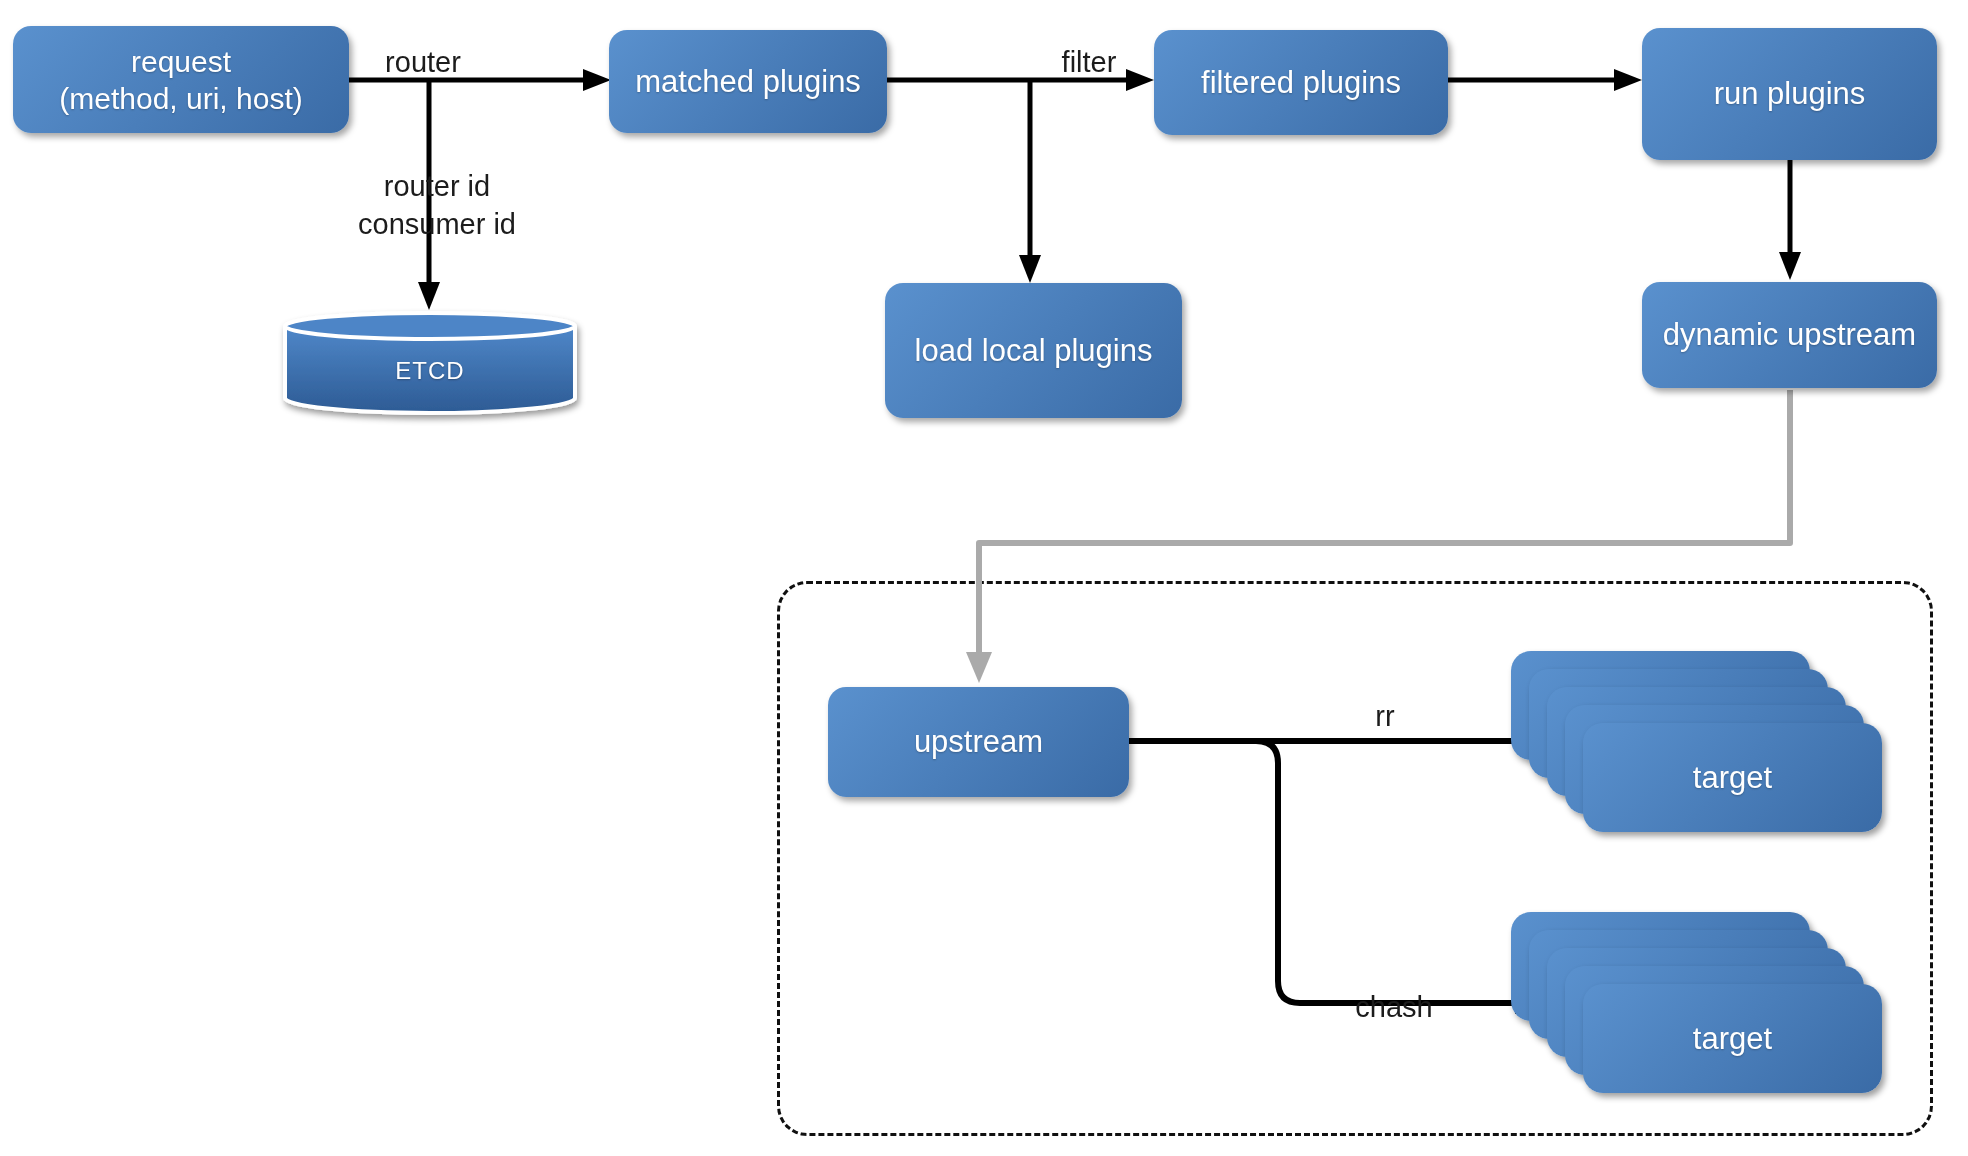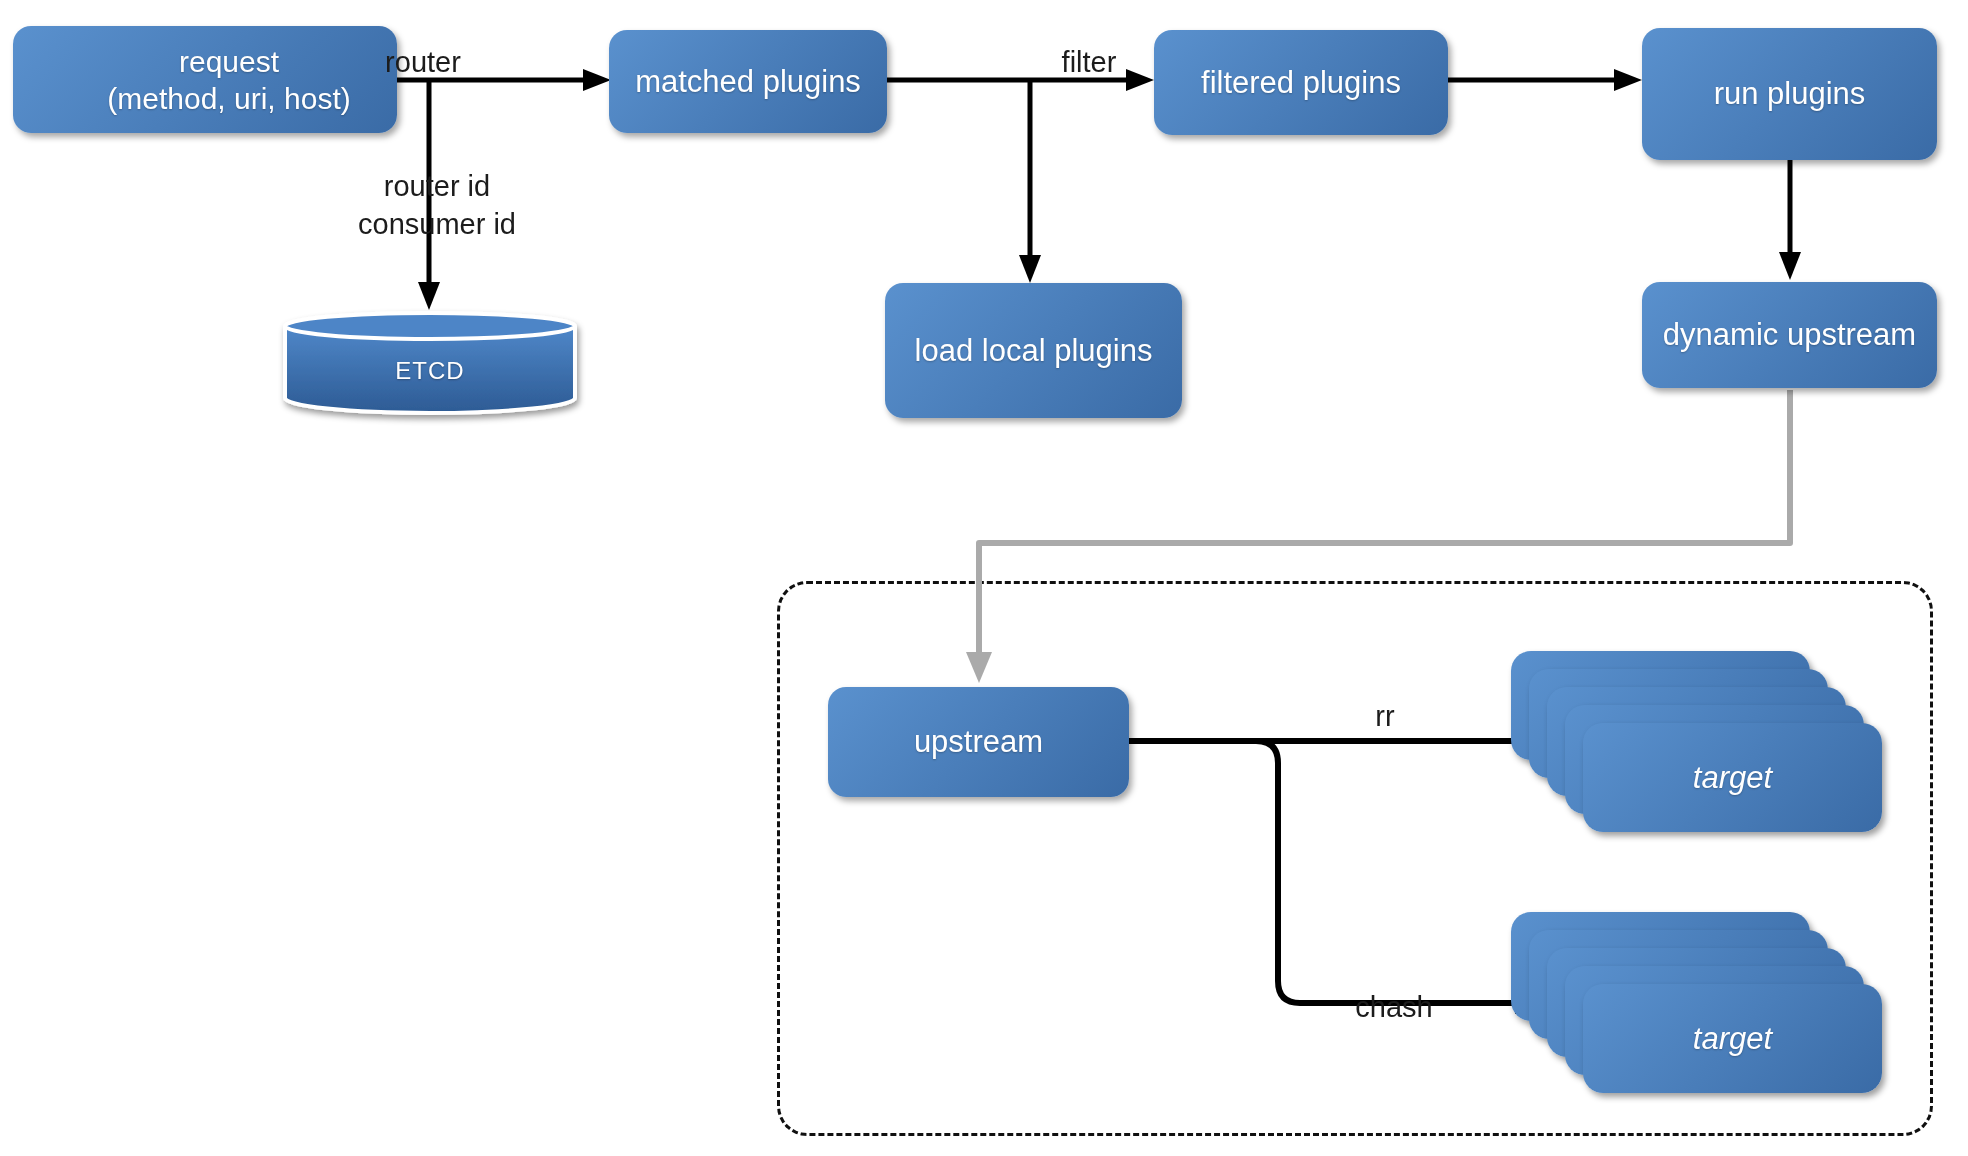--- a/index.html
+++ b/index.html
@@ -30,21 +30,20 @@
   }
   .dashed-container {
     position:absolute; left:777px; top:581px; width:1150px; height:549px;
     border:3px dashed #101010; border-radius:30px; background:transparent;
   }
   .stack { position:absolute; }
   .stack .layer {
     position:absolute; width:299px; height:109px; border-radius:20px;
     background:linear-gradient(135deg, var(--node-top,#5a91ce) 0%, var(--node-bottom,#3a6ba6) 100%);
     box-shadow:3px 4px 6px rgba(0,0,0,0.38);
-    font-style:italic;
   }
   .stack .layer.front {
     display:flex; align-items:center; justify-content:center;
     color:var(--node-text,#fff); font-size:31px; text-shadow:0 1px 2px rgba(0,0,0,0.25);
   }
   .etcd-label {
     position:absolute; left:430px; top:371px; transform:translate(-50%,-50%);
     color:var(--node-text,#fff); font-size:24px; letter-spacing:1px;
     text-shadow:0 1px 2px rgba(0,0,0,0.3);
   }
@@ -111,21 +110,21 @@
       <path class="edge-thick" d="M1256,741 Q1278,741 1278,763 L1278,981 Q1278,1003 1300,1003 L1516,1003"></path>
       <polygon class="head" points="1545,1003 1515,992 1515,1014"></polygon>
     </g>
 
     <g filter="url(#softShadow)">
       <path d="M285,326 L285,398 A145,15 0 0 0 575,398 L575,326" fill="url(#cylBody)" stroke="#ffffff" stroke-width="4"></path>
       <ellipse cx="430" cy="326" rx="145" ry="13" fill="var(--cyl-top,#4d85c7)" stroke="#ffffff" stroke-width="4"></ellipse>
     </g>
   </svg>
 
-  <div class="node" style="left:13px; top:26px; width:336px; height:107px; font-size:30px; line-height:37px;padding-left:48px;">
+  <div class="node" style="left:13px; top:26px; width:336px; height:107px; font-size:30px; line-height:37px;">
     <div>request</div>
     <div>(method, uri, host)</div>
   </div>
 
   <div class="node" style="left:609px; top:30px; width:278px; height:103px;">
     <span>matched plugins</span>
   </div>
 
   <div class="node" style="left:1154px; top:30px; width:294px; height:105px;">
     <span>filtered plugins</span>

